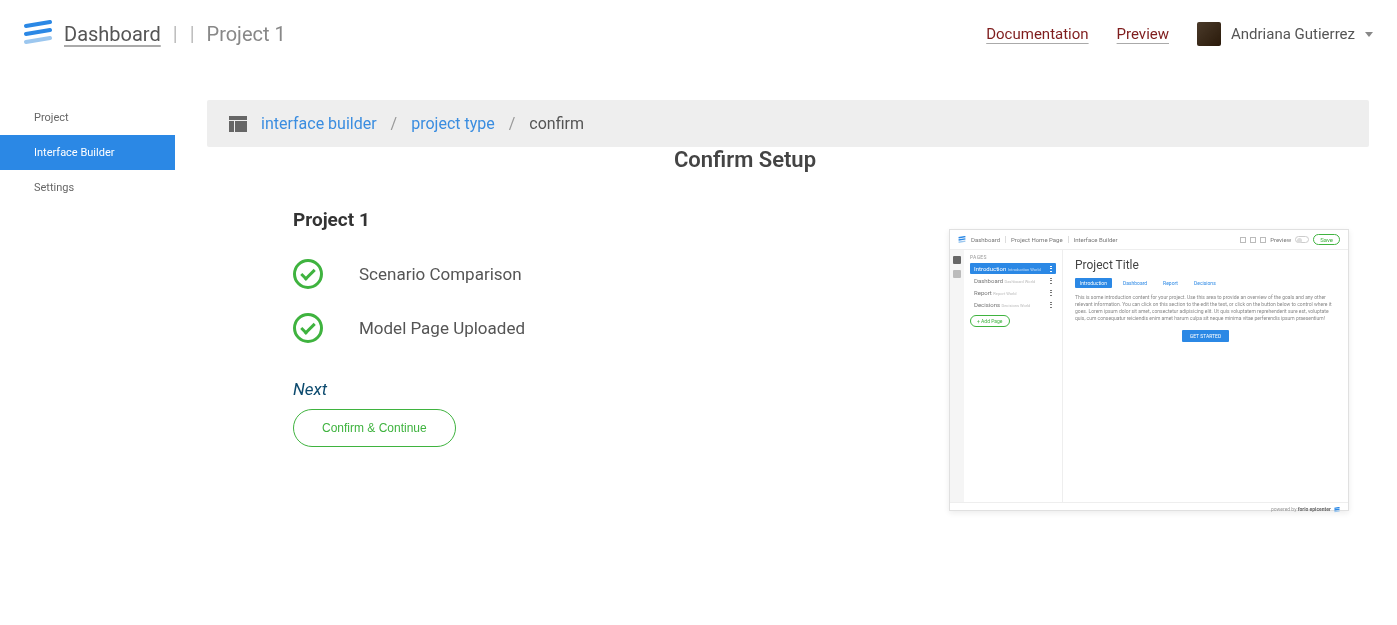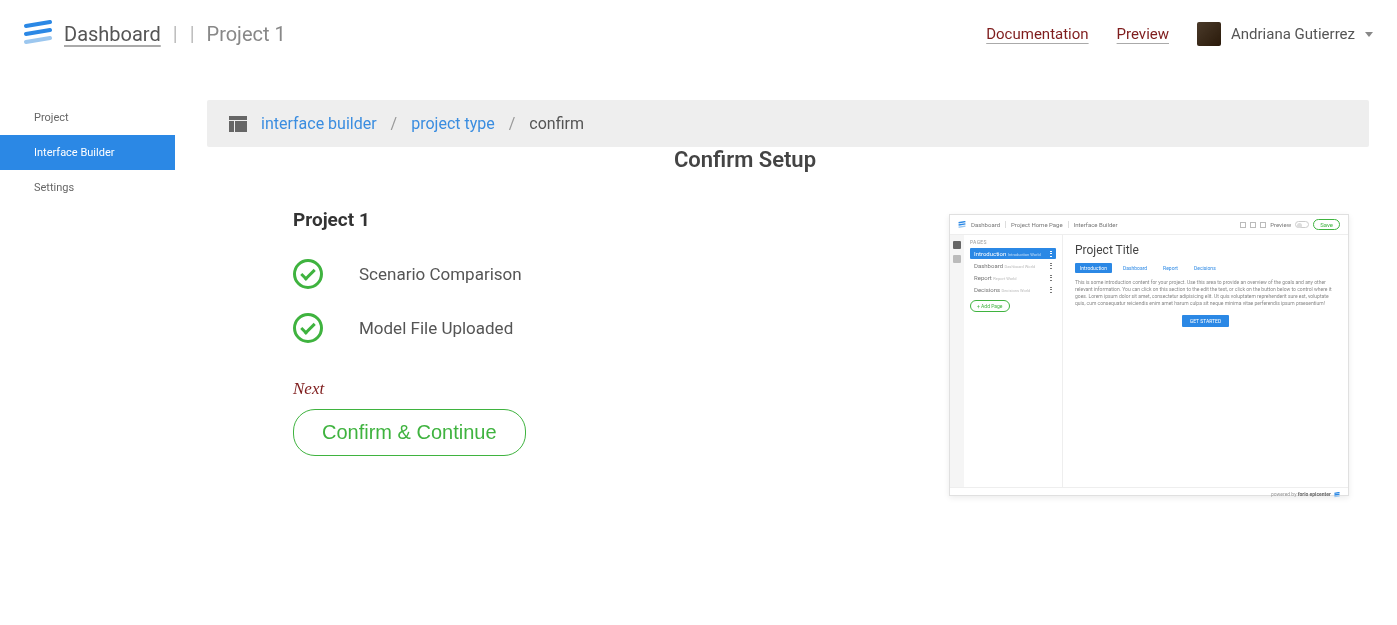--- a/index.html
+++ b/index.html
@@ -152,57 +152,56 @@
     .check-circle {
       width: 30px; height: 30px; border: 3px solid #3fb33f; border-radius: 50%;
       display: flex; align-items: center; justify-content: center; flex-shrink: 0;
     }
     .checkmark {
       width: 14px; height: 8px; border-left: 3px solid #3fb33f; border-bottom: 3px solid #3fb33f;
       transform: rotate(-45deg); margin-top: -3px;
     }
     .next-label {
       font-style: italic;
-      color: #7f1d1d;
+      color: #0c4a6e;
       font-size: 17px;
       margin-top: 36px;
       margin-bottom: 10px;
-      font-family: Liberation Serif, serif;
     }
     .next-text {
       font-size: 17px;
       color: #555;
       line-height: 1.45;
       margin-bottom: 34px;
       max-width: 480px;
     }
     .confirm-btn {
       border: 1px solid #3fb33f;
       color: #3fb33f;
       background: #fff;
       padding: 11px 28px;
       border-radius: 22px;
-      font-size: 20px;
+      font-size: 12px;
       cursor: pointer;
     }
     .right-col {
       width: 420px;
       flex-shrink: 0;
       padding-right: 10px;
     }
     
     .preview {
       border: 1px solid #e0e0e0;
       box-shadow: 0 2px 6px rgba(0,0,0,0.08);
       background: #fff;
       font-size: 6px;
       color: #777;
       width: 400px;
       height: 282px;
-      margin-top: 6px;
+      margin-top: 21px;
     }
     .pv-top {
       display: flex; align-items: center; justify-content: space-between;
       padding: 4px 8px; border-bottom: 1px solid #eee;
     }
     .pv-crumbs { display: flex; gap: 5px; align-items: center; }
     .pv-crumbs span { border-right: 1px solid #ddd; padding-right: 5px; }
     .pv-crumbs span:last-child { border-right: none; }
     .pv-actions { display: flex; gap: 4px; align-items: center; }
     .pv-save { border: 1px solid #3fb33f; color: #3fb33f; border-radius: 6px; padding: 1px 6px; }
@@ -292,21 +291,21 @@
         <div class="check-row">
           <span class="check-circle">
               <span class="checkmark"></span>
             </span>
           <span>Scenario Comparison</span>
         </div>
         <div class="check-row">
           <span class="check-circle">
               <span class="checkmark"></span>
             </span>
-          <span>Model File Uploaded</span>
+          <span>Model Page Uploaded</span>
         </div>
 
         <div class="next-label">Next</div>
 
         <button class="confirm-btn">Confirm &amp; Continue</button>
       </div>
 
       <div class="right-col">
         <div class="preview">
           <div class="pv-top">

